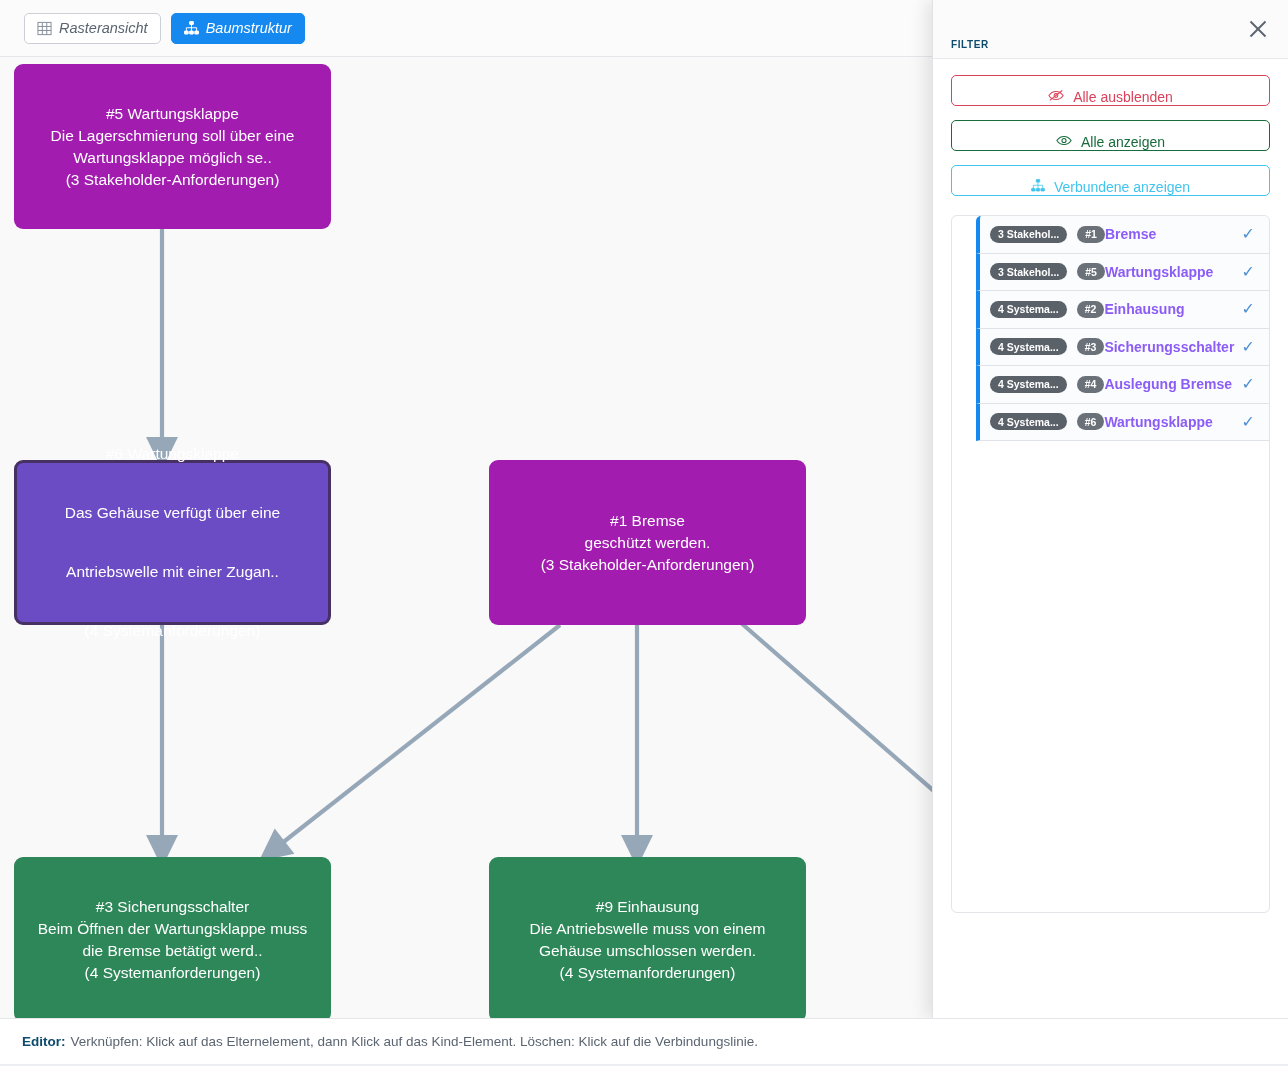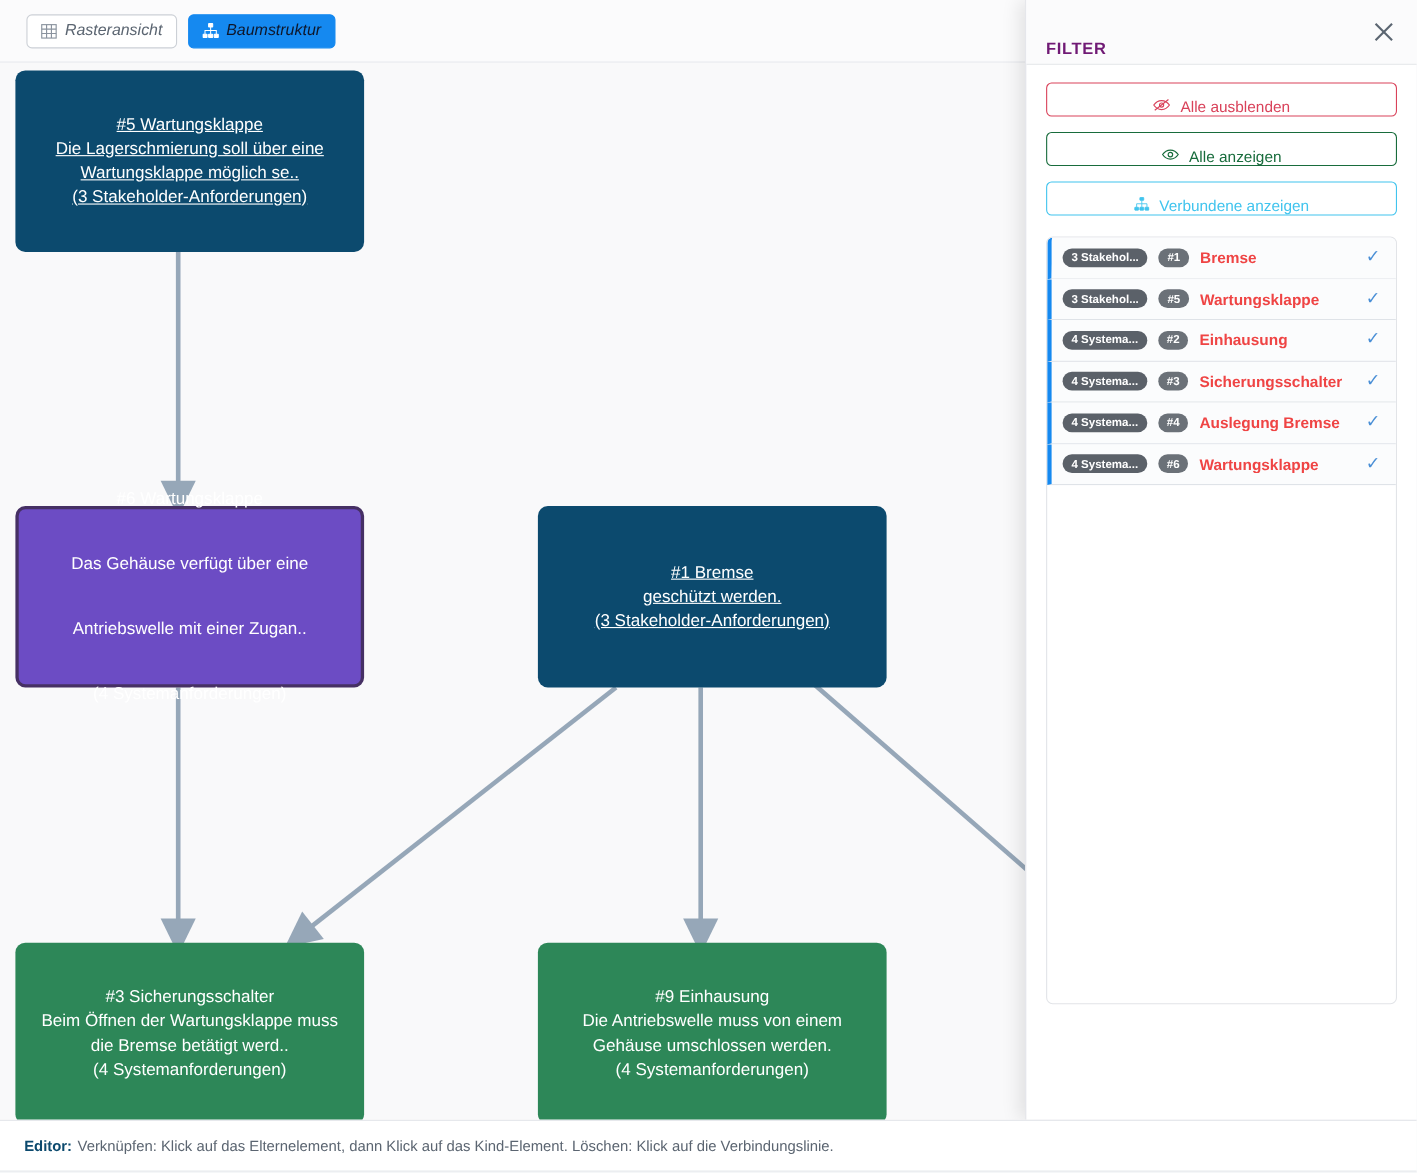--- a/index.html
+++ b/index.html
@@ -21,21 +21,21 @@
     display: flex; align-items: center;
     padding-left: 24px; gap: 10px;
   }
   .tbtn {
     display: inline-flex; align-items: center; gap: 7px;
     height: 31px; padding: 0 12px;
     border-radius: 5px; font-size: 14.5px;
     cursor: pointer; white-space: nowrap; font-style: italic;
   }
   .tbtn.ghost { background: #fff; border: 1px solid #ccd0d6; color: #5b6571; }
-  .tbtn.primary { background: #1589f0; border: 1px solid #1589f0; color: #0f172a; }
+  .tbtn.primary { background: #1589f0; border: 1px solid #1589f0; color: #ffffff; }
   .tbtn svg { display: block; }
 
   
   .canvas {
     position: absolute; left: 0; top: 57px;
     width: 932px; height: 961px;
     background: #f9f9fa;
     overflow: hidden;
   }
   #edges { position: absolute; left: 0; top: 0; width: 932px; height: 961px; }
@@ -50,21 +50,21 @@
     text-align: center;
     font-size: 15.5px; line-height: 22px;
     padding: 0 14px;
     cursor: pointer;
     user-select: none;
   }
   .node .title { white-space: nowrap; }
   .node .desc { }
   .node .count { }
 
-  .n-orange { background: #0c4a6e; text-decoration: underline; }
+  .n-orange { background: #a21caf; }
   .n-green  { background: #2d8758; }
   .n-purple { background: #6c4cc4; border: 3px solid #463064; gap: 37px; }
 
   
   .footer {
     position: absolute; left: 0; bottom: 0;
     width: 1288px; height: 48px;
     background: #ffffff;
     border-top: 1px solid #e4e6ea;
     border-bottom: 2px solid #eceef1;
@@ -84,21 +84,21 @@
     display: flex; flex-direction: column;
   }
   .panel-head {
     height: 59px; flex: 0 0 59px;
     background: #fbfbfc;
     border-bottom: 1px solid #e7e9ec;
     display: flex; align-items: center; justify-content: space-between;
     padding: 0 17px 0 18px;
   }
   .panel-title {
-    font-size: 15px; font-weight: bold; letter-spacing: .6px; color: #701a75; margin-top: 30px;
+    font-size: 10px; font-weight: bold; letter-spacing: .6px; color: #0c4a6e; margin-top: 30px;
   }
   .close-x { width: 26px; height: 26px; cursor: pointer; color: #5b6571; }
 
   .panel-body { padding: 16px 18px 0 18px; flex: 1; display: flex; flex-direction: column; }
 
   .fbtn {
     display: flex; align-items: flex-end; justify-content: center; gap: 9px;
     height: 31px; width: 100%;
     background: #fff; border-radius: 5px;
     font-size: 14px; cursor: pointer; margin-bottom: 14px;
@@ -107,41 +107,42 @@
   .fbtn.green{ border: 1px solid #186c3c; color: #186c3c; }
   .fbtn.cyan { border: 1px solid #41c4ee; color: #41c4ee; }
 
   .flist {
     margin-top: 5px;
     border: 1px solid #e2e4e8;
     border-radius: 6px;
     background: #fff;
     height: 698px;
     overflow: hidden;
+    padding-left: 24px;
   }
   .frow {
     display: flex; align-items: center;
     height: 37.5px; padding: 0 14px 0 0;
     border-bottom: 1px solid #dfe3e8;
     border-left: 4px solid #1589f0;
     background: #fbfcfd;
     cursor: pointer;
   }
   .frow:first-child { border-radius: 5px 5px 0 0; }
   .frow .pill {
     display: inline-flex; align-items: center; justify-content: center;
     background: #5b6169; color: #fff;
     font-size: 10.5px; font-weight: bold;
     border-radius: 9px; height: 17px;
     padding: 0 8px; margin-left: 10px;
     white-space: nowrap;
   }
   .frow .pill.num { background: #6b7178; padding: 0 8px; }
   .frow .rname {
-    margin-left: 10px; color: #ef4444; font-size: 14px; font-weight: bold;
+    color: #8b5cf6; font-size: 14px; font-weight: bold;
     flex: 1; white-space: nowrap; overflow: hidden;
   }
   .frow .check { color: #4a8fd6; font-size: 16px; line-height: 1; }
 
   .flist-rest { background: #fff; flex: 1; }
 </style>
 </head>
 <body>
 
 <div id="app">

